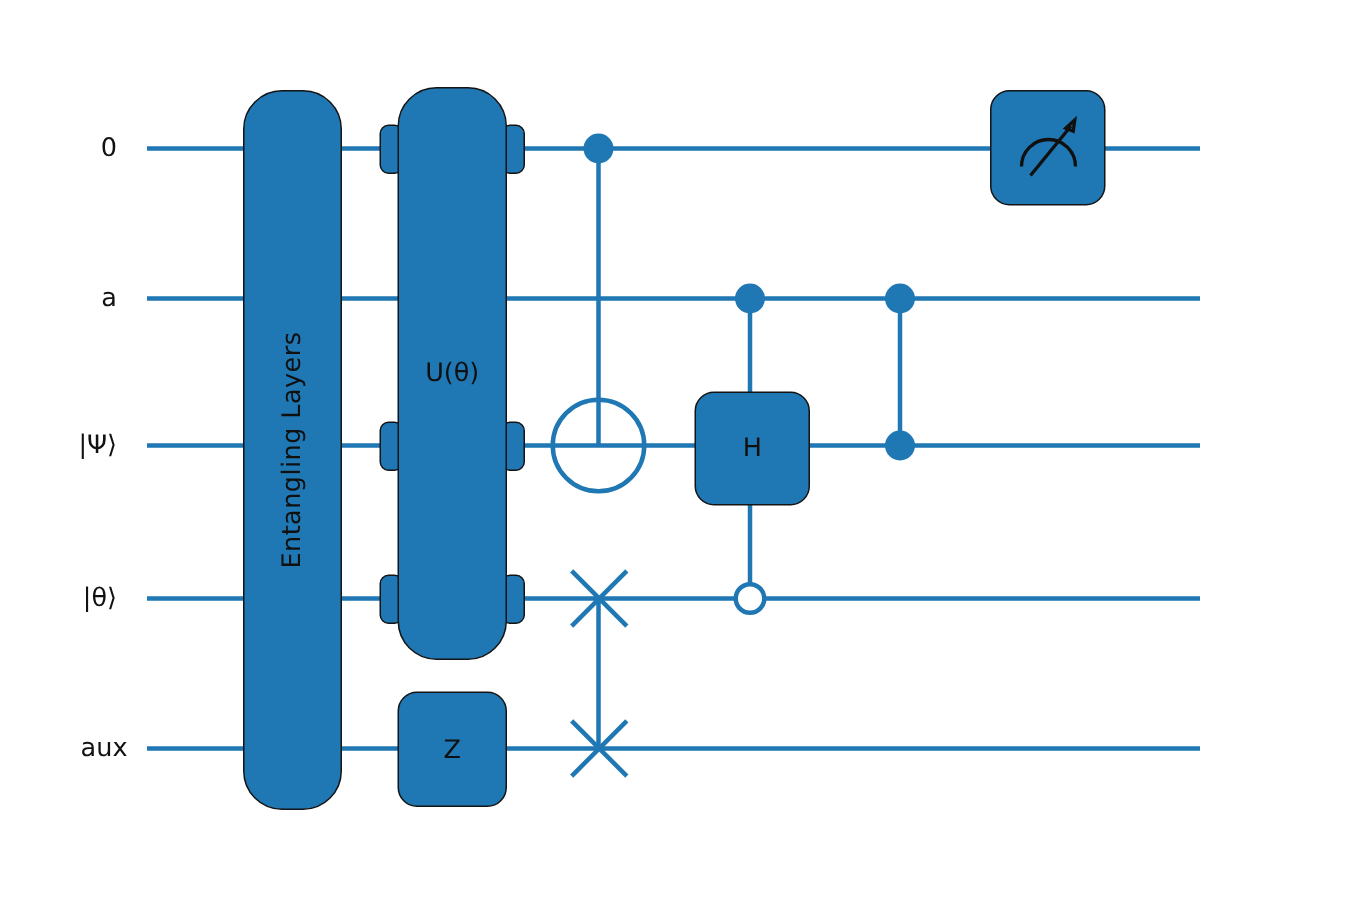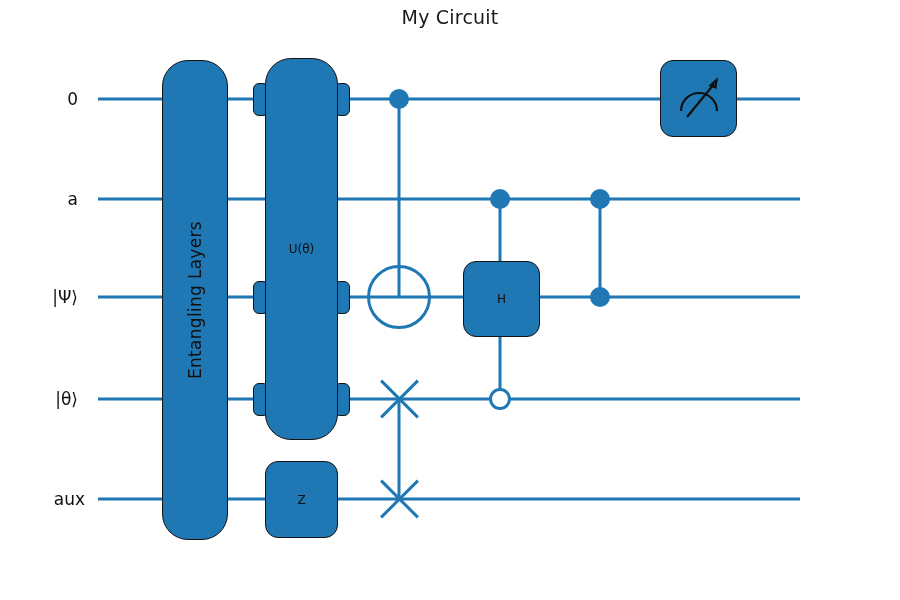--- a/index.html
+++ b/index.html
@@ -43,21 +43,21 @@
   .gate-box {
     position: absolute;
     background: #1f77b4;
     border: 1.6px solid #141414;
     border-radius: 13px;
     box-sizing: border-box;
     display: flex;
     align-items: center;
     justify-content: center;
     color: #101010;
-    font-size: 12px;
+    font-size: 17px;
   }
   .gate-box.big { border-radius: 26px; }
   .gate-box.vtext {
     writing-mode: vertical-rl;
     transform: rotate(180deg);
     font-size: 17px;
     letter-spacing: 0.3px;
   }
   .tab {
     position: absolute;
@@ -106,21 +106,20 @@
     background: #1f77b4;
     transform-origin: center center;
   }
   .meter-svg { display: block; }
 </style>
 </head>
 <body>
 
 <div id="canvas">
 
-  <div id="title">My Circuit</div>
 
   <div>
     <div class="wire-label" style="left:78px; top:99px;"><span>0</span></div>
     <div class="wire" style="left:98px; top:99px; width:702px;"></div>
 
     <div class="wire-label" style="left:78px; top:199px;"><span>a</span></div>
     <div class="wire" style="left:98px; top:199px; width:702px;"></div>
 
     <div class="wire-label" style="left:78px; top:297px;"><span>|Ψ⟩</span></div>
     <div class="wire" style="left:98px; top:297px; width:702px;"></div>

